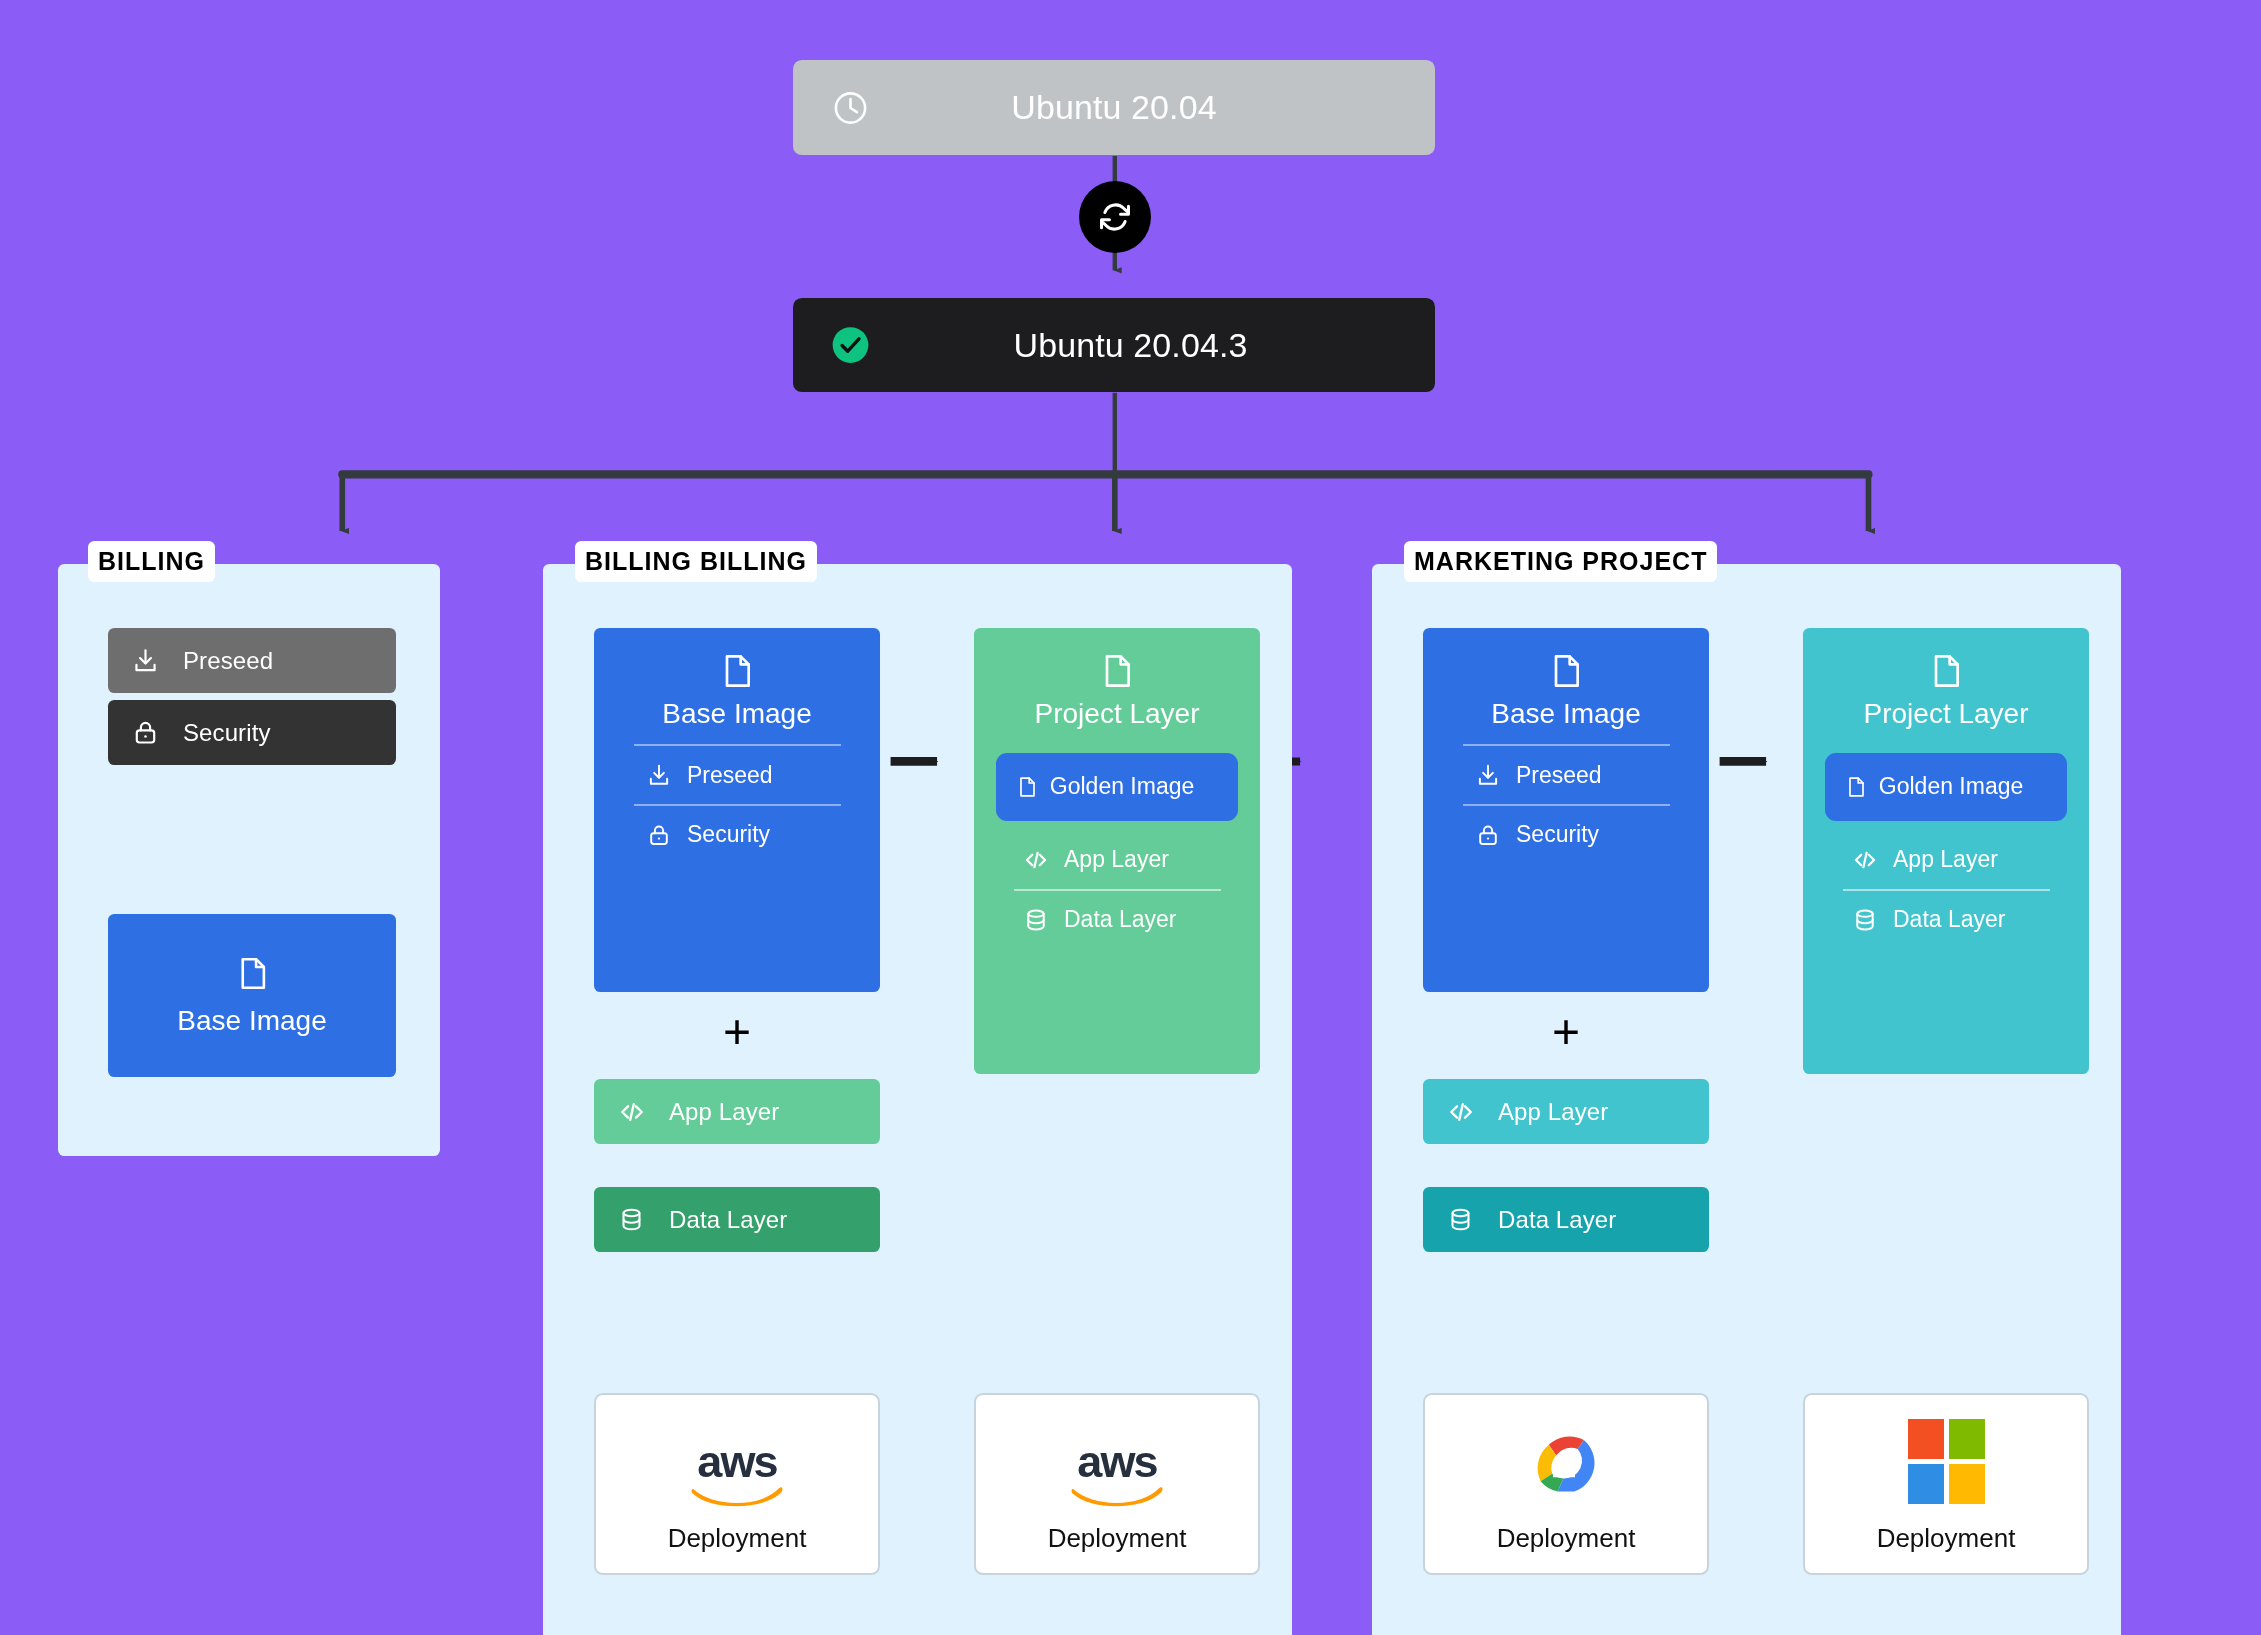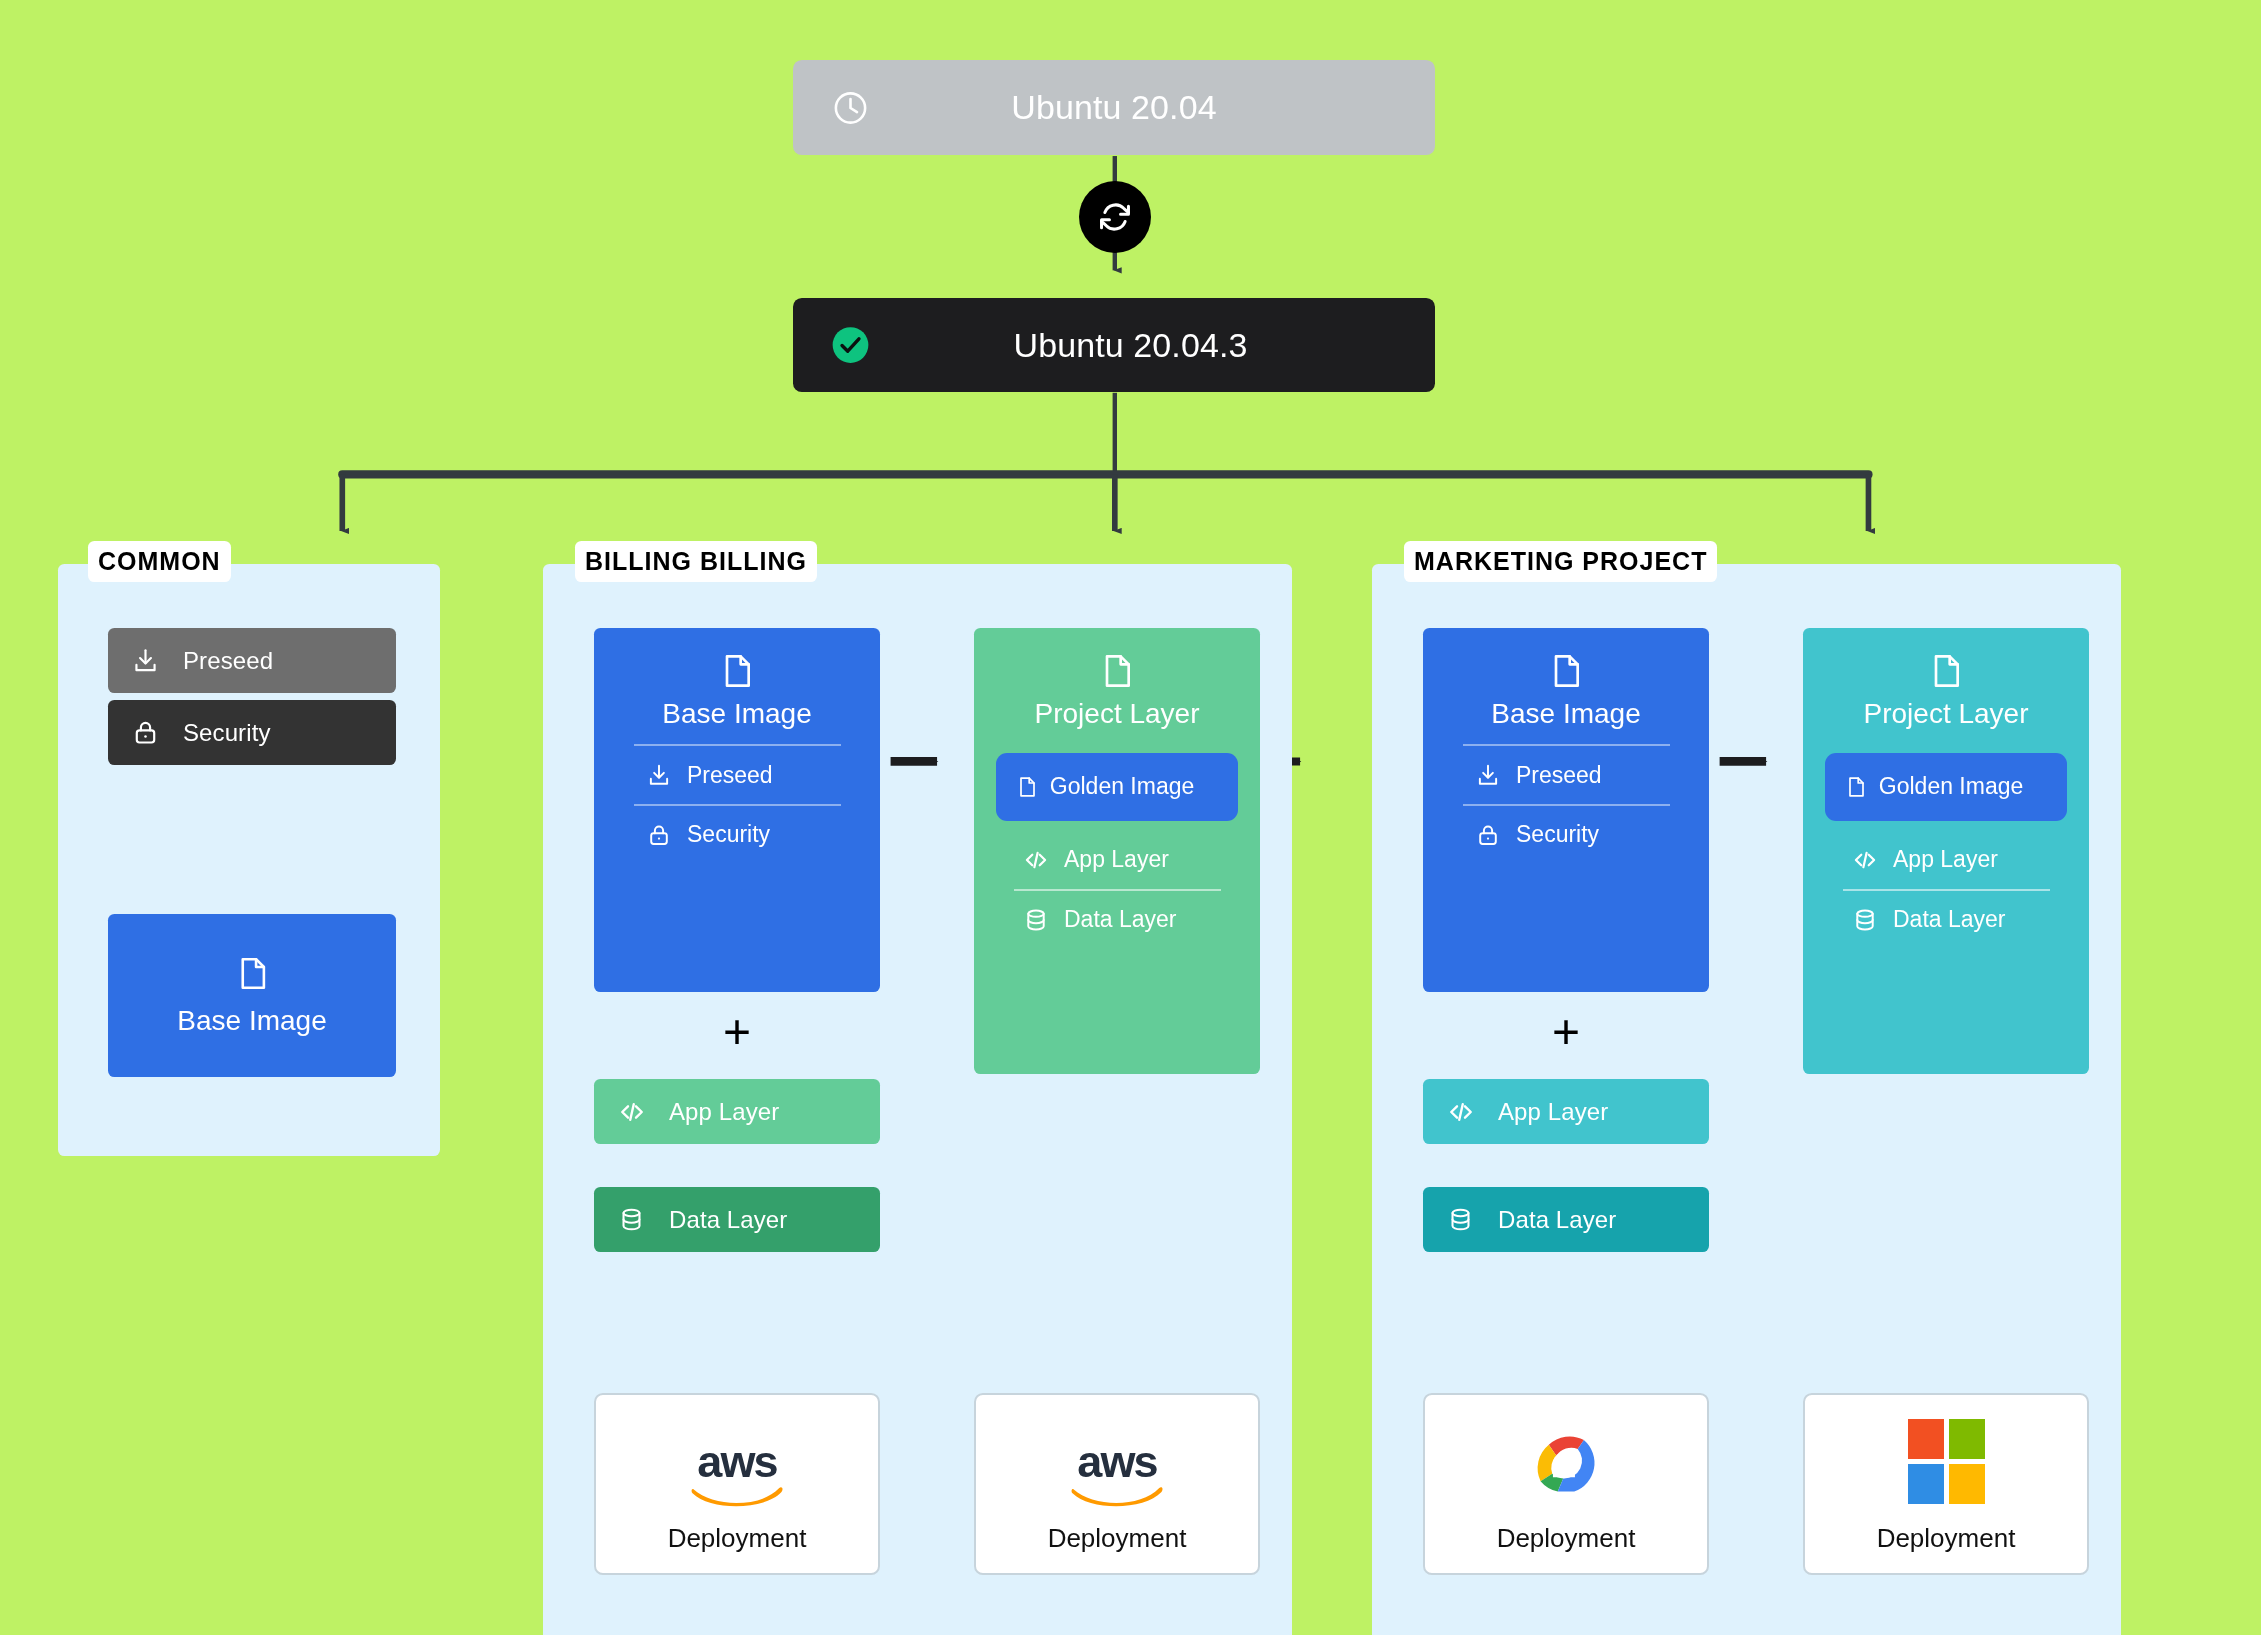--- a/index.html
+++ b/index.html
@@ -1,20 +1,20 @@
 <!DOCTYPE html>
 <html style="font-size:10px"><head>
 <meta charset="utf-8">
 <style>
   html,body{margin:0;padding:0;background:#ffffff;}
   body{font-family:"Liberation Sans","DejaVu Sans",sans-serif;}
   #canvas{
     position:relative;
     width:2261px;height:1636px;
-    background:#bef264;
+    background:#8b5cf6;
     overflow:hidden;
   }
   .abs{position:absolute;box-sizing:border-box;}
 
   
   .topnode{
     display:flex;align-items:center;
     border-radius:8.8px;
   }
   .topnode .tn-icon{
@@ -174,21 +174,21 @@
     <span class="tn-icon">
       <svg width="39" height="39" viewBox="0 0 24 24">
         <circle cx="12" cy="12" r="11" fill="#0ec37f"></circle>
         <polyline points="6.8,12.3 10.3,15.8 17.2,8.2" fill="none" stroke="#0b1110" stroke-width="2.1" stroke-linecap="round" stroke-linejoin="round"></polyline>
       </svg>
     </span>
     <span class="tn-label">Ubuntu 20.04.3</span>
   </div>
 
   <div class="abs panel" style="left:58px;top:564px;width:382px;height:592px;"></div>
-  <div class="abs panel-badge" style="left:88px;top:541px;height:41px;">COMMON</div>
+  <div class="abs panel-badge" style="left:88px;top:541px;height:41px;">BILLING</div>
 
   <div class="abs pill c-grey" style="left:108px;top:628px;width:288px;height:65px;">
     <span class="p-ico">
       <svg width="29" height="29" viewBox="0 0 24 24" fill="none" stroke="#fff" stroke-width="1.8" stroke-linecap="round" stroke-linejoin="round">
         <polyline points="12,3.5 12,14"></polyline>
           <polyline points="7.5,10 12,14.5 16.5,10"></polyline>
         <polyline points="4.5,15.5 4.5,20 19.5,20 19.5,15.5"></polyline>
       </svg>
     </span>
     <span class="p-lab">Preseed</span>

